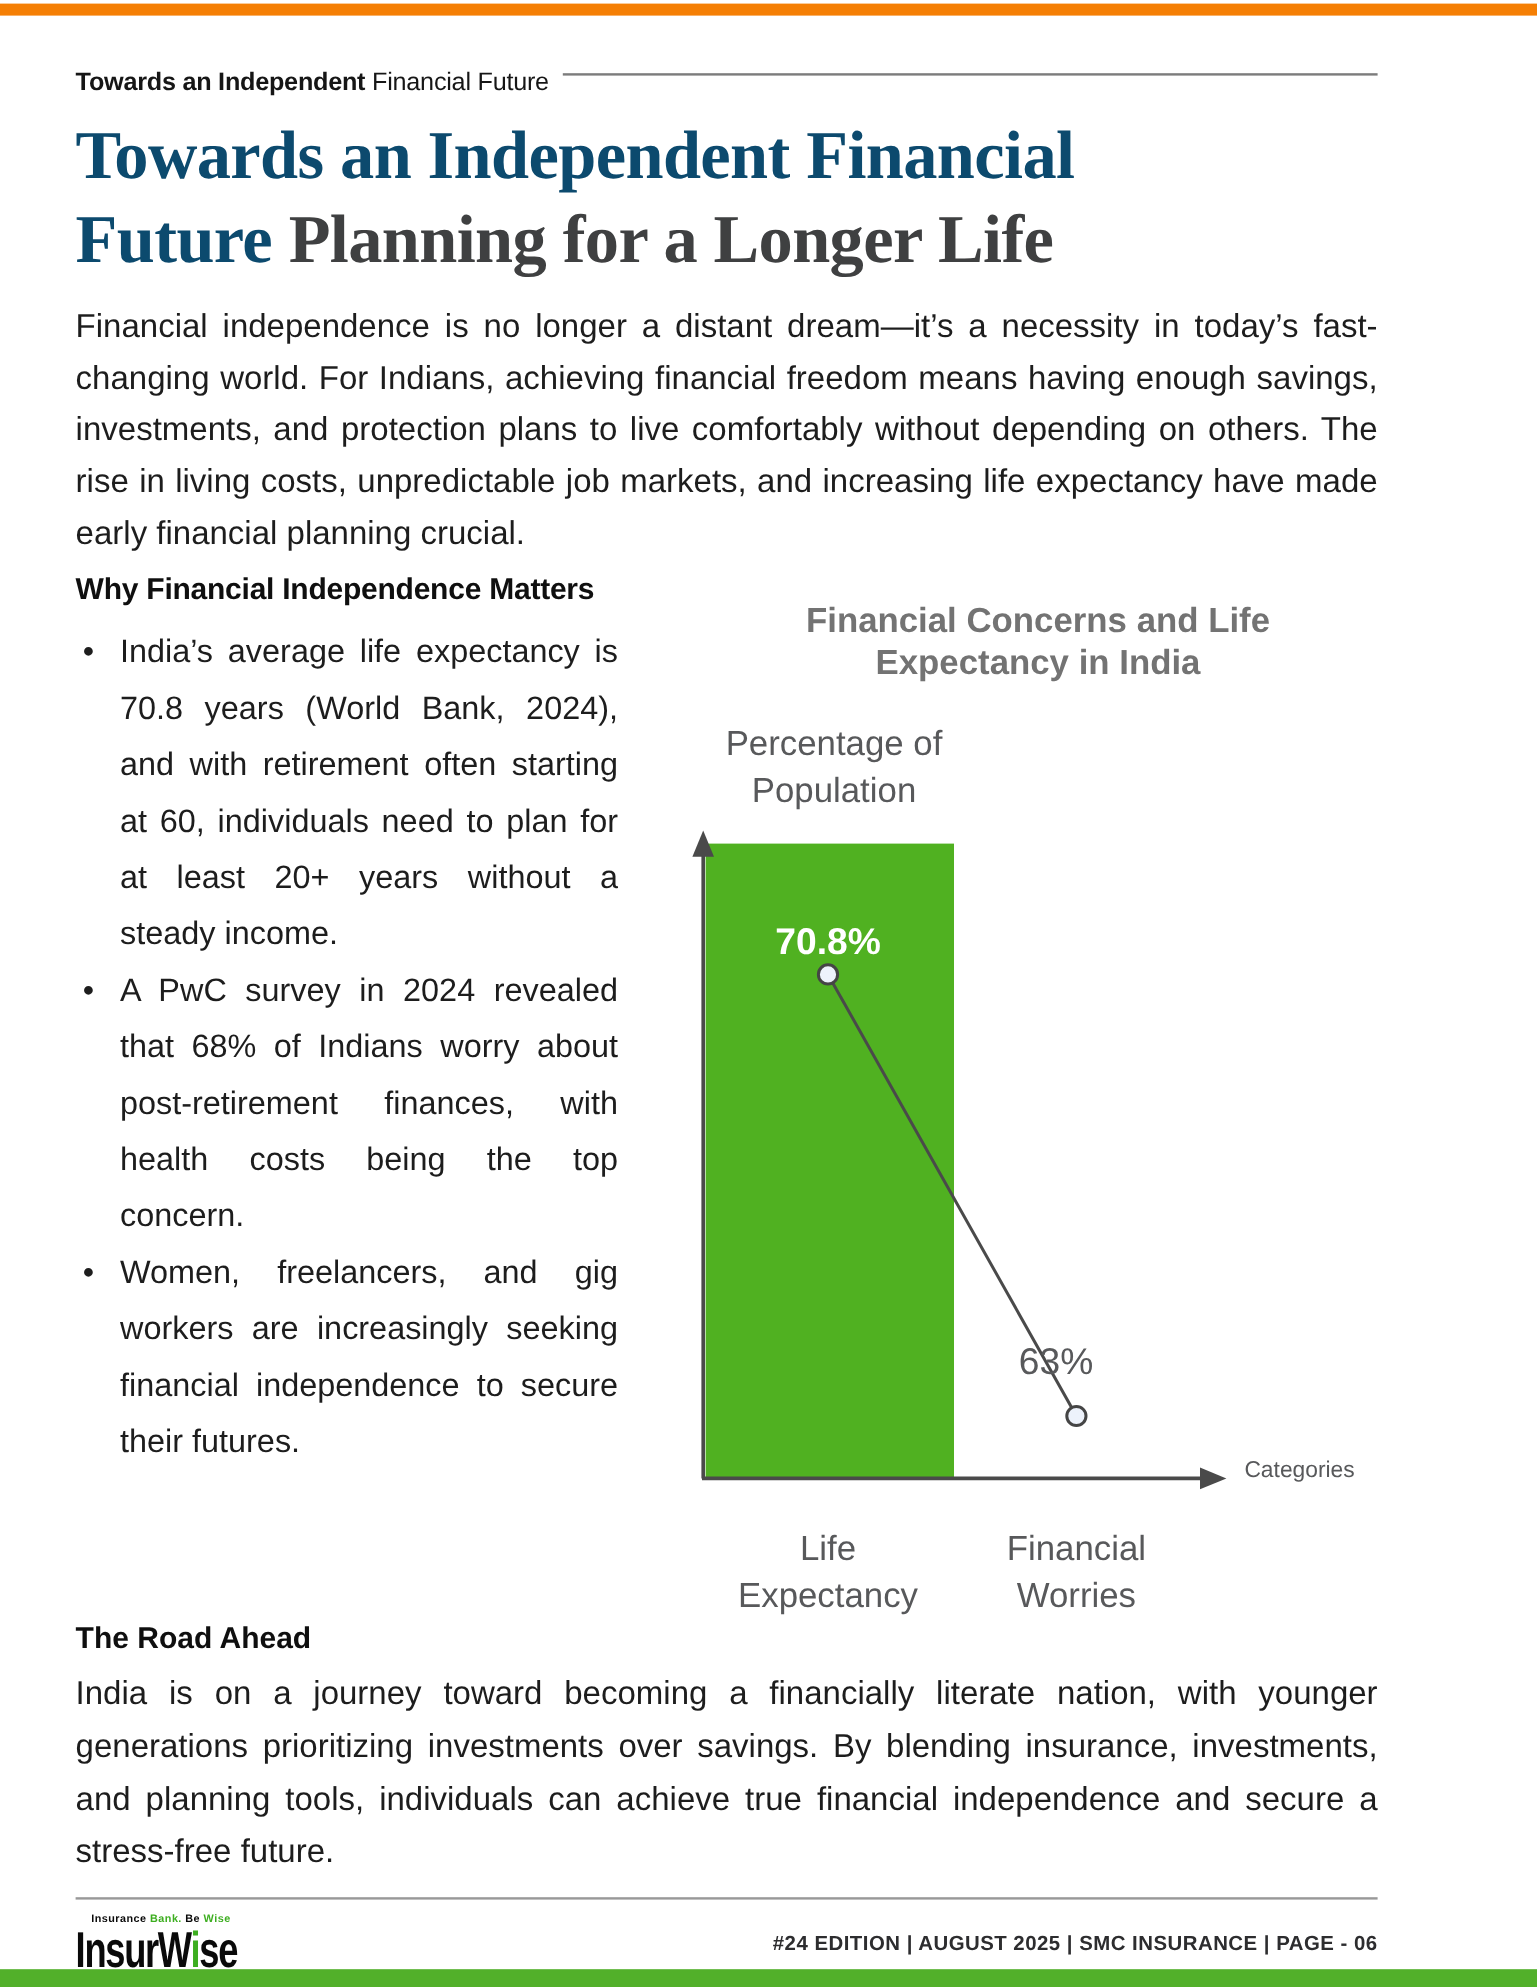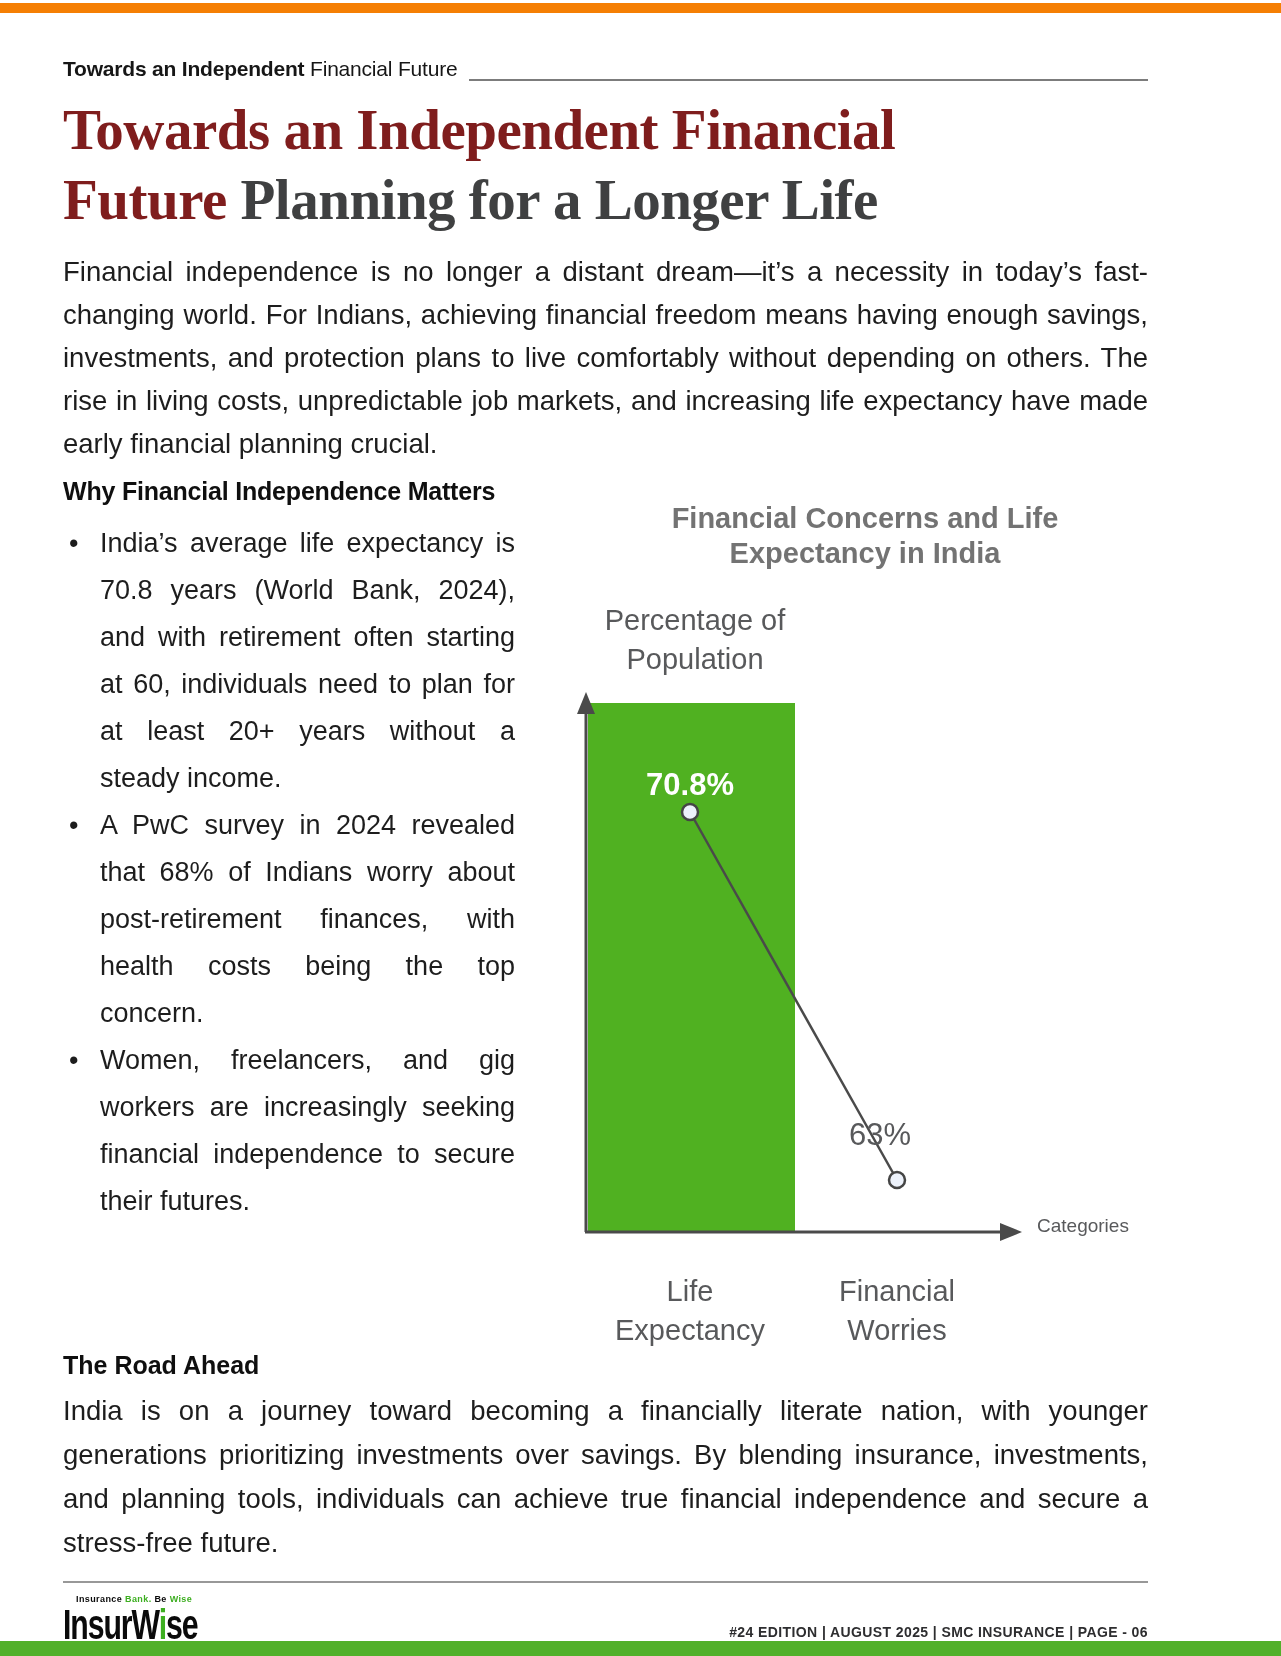--- a/index.html
+++ b/index.html
@@ -9,33 +9,33 @@
     font-family:"Liberation Sans", sans-serif;
     -webkit-font-smoothing:antialiased;
   }
   
   .top-bar{position:absolute;top:3px;left:0;width:100%;height:10px;background:#F57F04;}
   .bottom-bar{position:absolute;top:1641px;left:0;width:100%;height:15px;background:#52B02A;}
 
   .content{position:absolute;top:57px;left:63px;width:1085px;}
 
   
-  .runhead{display:flex;align-items:flex-end;}
+  .runhead{display:flex;align-items:flex-start;}
   .runhead .brand{font-size:21px;color:#161616;letter-spacing:-0.2px;white-space:nowrap;}
   .runhead .brand b{font-weight:700;}
   .runhead .rule{flex:1;border-top:2px solid #7c7c7c;margin-left:12px;margin-top:4px;}
 
   
   h1.hero{
     margin:14px 0 0 0;
     font-family:"Liberation Serif", serif;
     font-weight:700;font-size:57px;line-height:70px;letter-spacing:-0.5px;
     color:#3F4041;
   }
-  h1.hero .green{color:#7f1d1d;}
+  h1.hero .green{color:#0c4a6e;}
 
   p.intro{
     margin:15px 0 0 0;font-size:27.5px;line-height:43px;color:#1d1d1d;
     text-align:justify;hyphens:auto;-webkit-hyphens:auto;
   }
 
   
   .columns{position:relative;margin-top:8px;height:872px;}
   .leftcol{position:absolute;left:0;top:0;width:452px;}
   h2.sec{margin:4px 0 0 0;font-size:25px;font-weight:700;color:#0f0f0f;letter-spacing:-0.2px;}
@@ -81,21 +81,21 @@
   .logo{line-height:1;}
   .logo .tagline{
     display:block;margin:0 0 0 13px;font-size:9px;font-weight:700;letter-spacing:0.4px;color:#0a0a0a;
   }
   .logo .tagline .gw{color:#3DAE20;}
   .logo .word{
     display:inline-block;transform:scaleX(0.72);transform-origin:left top;
     font-size:42px;font-weight:700;letter-spacing:-1.5px;color:#0a0a0a;white-space:nowrap;
   }
   .logo .word .gi{color:#3DAE20;}
-  .meta{font-size:14px;font-weight:700;letter-spacing:0.4px;color:#2d2d2f;margin-bottom:6px;white-space:nowrap;}
+  .meta{font-size:17px;font-weight:700;letter-spacing:0.4px;color:#2d2d2f;margin-bottom:16px;white-space:nowrap;}
 </style>
 </head>
 <body>
 
 <div class="top-bar"></div>
 
 <div class="content">
 
   <div class="runhead">
     <span class="brand"><b>Towards an Independent</b><span> Financial Future</span></span>

